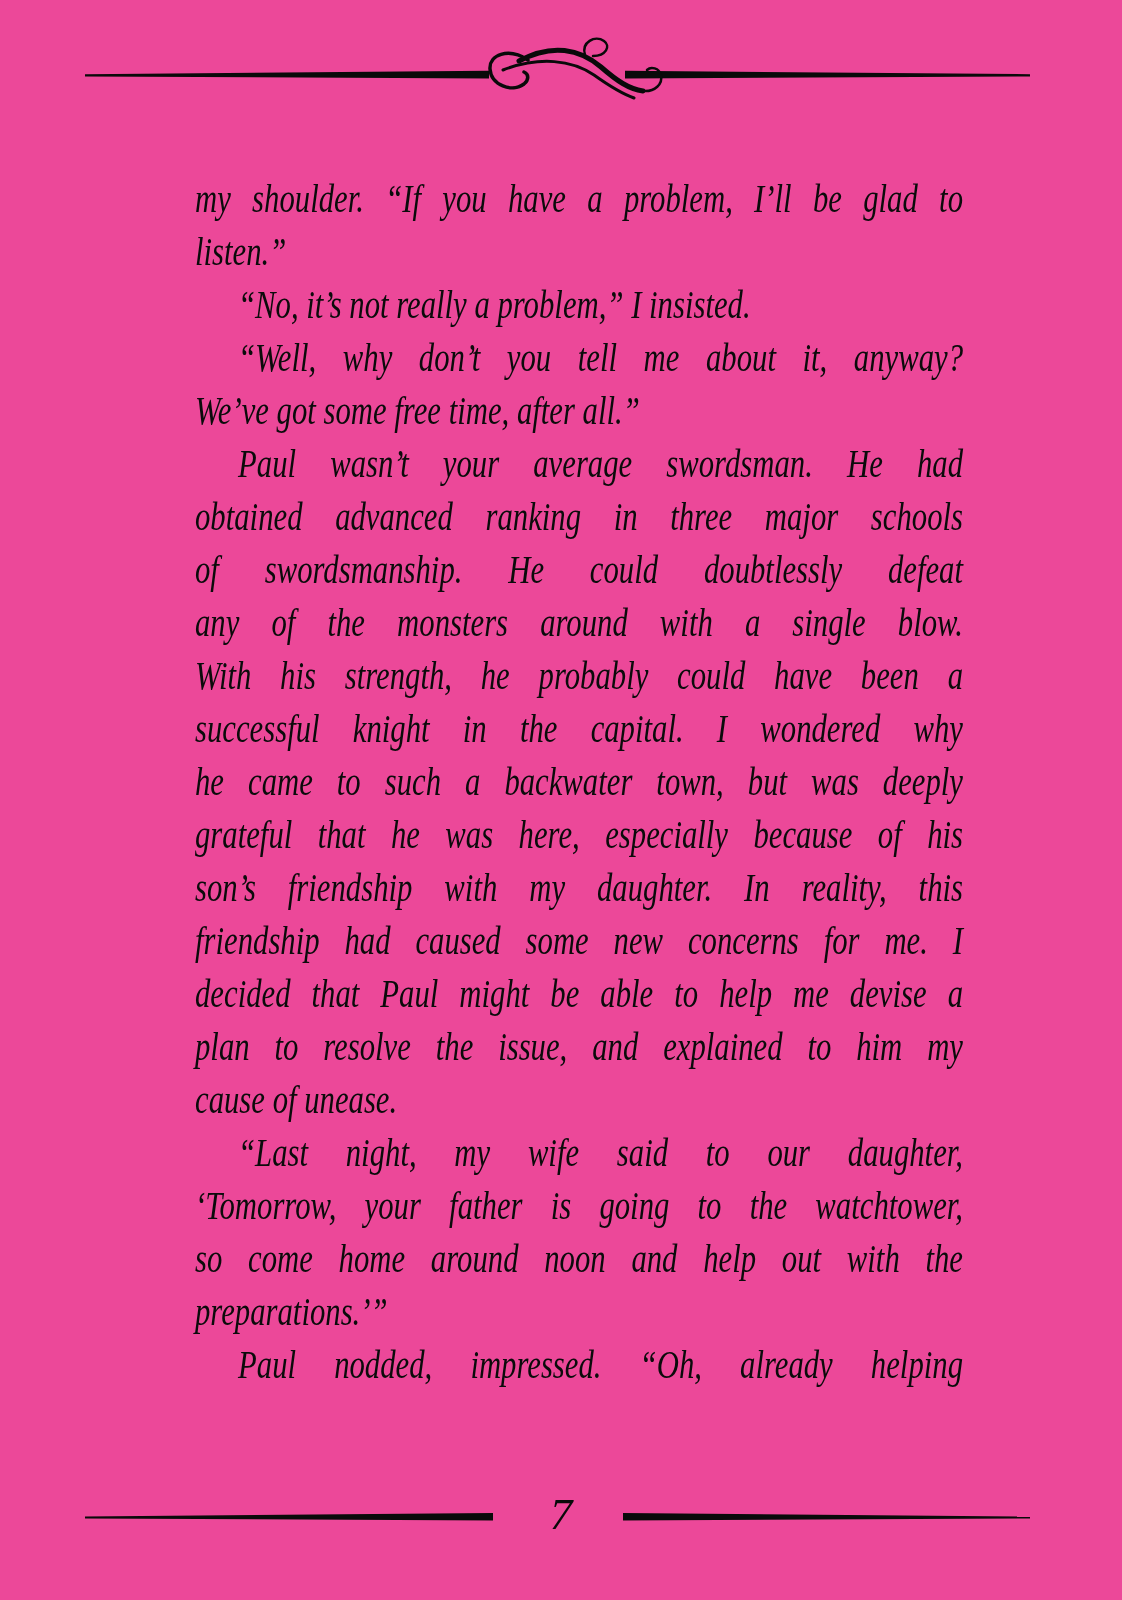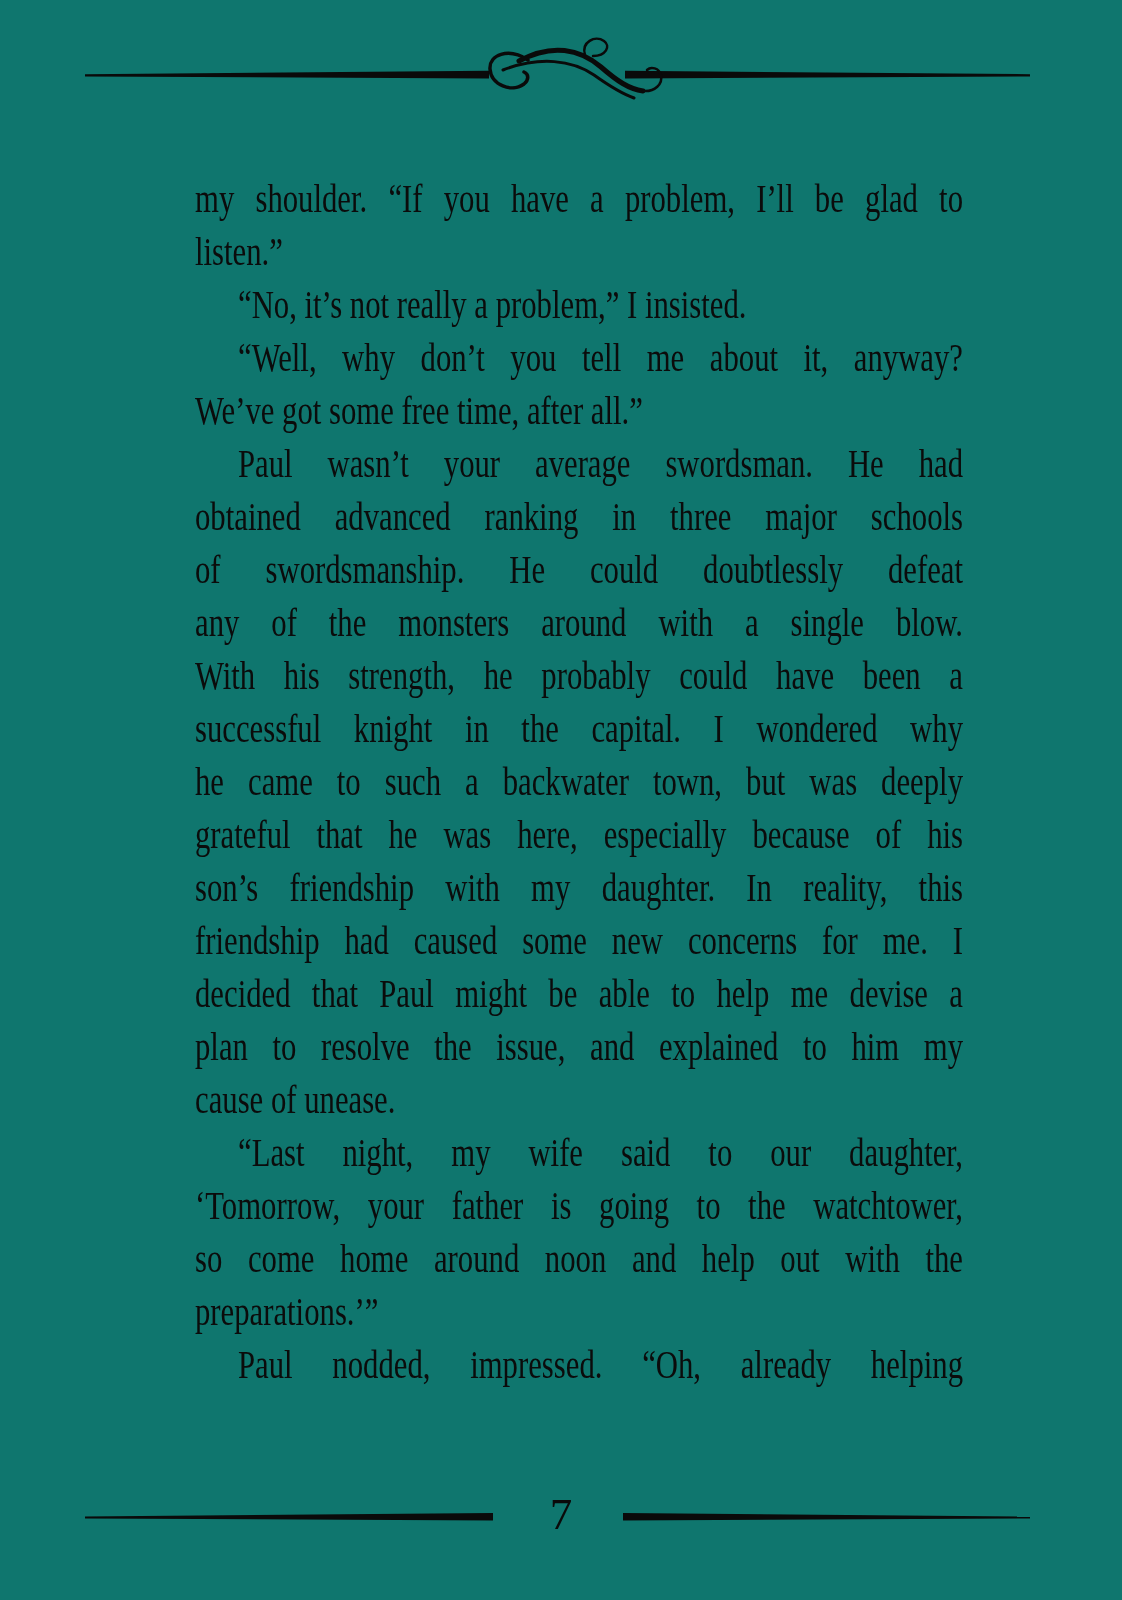--- a/index.html
+++ b/index.html
@@ -11,21 +11,22 @@
     width: 1122px;
     height: 1600px;
     position: relative;
     overflow: hidden;
     font-family: "Liberation Serif", serif;
     color: #0a0a0a;
   }
   .page {
     position: absolute;
     inset: 0;
-    background: #0f766e;
+    background: #ec4899;
+    font-style: italic;
   }
   .header-svg {
     position: absolute;
     top: 0;
     left: 0;
   }
   .text-block {
     position: absolute;
     left: 195px;
     top: 172px;

